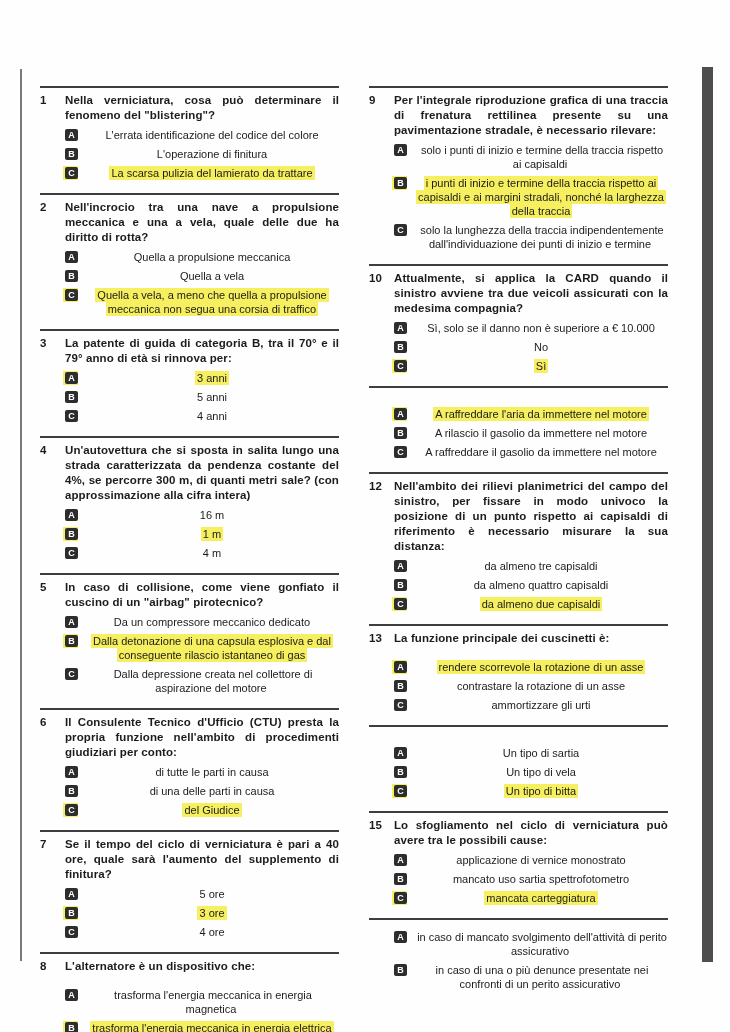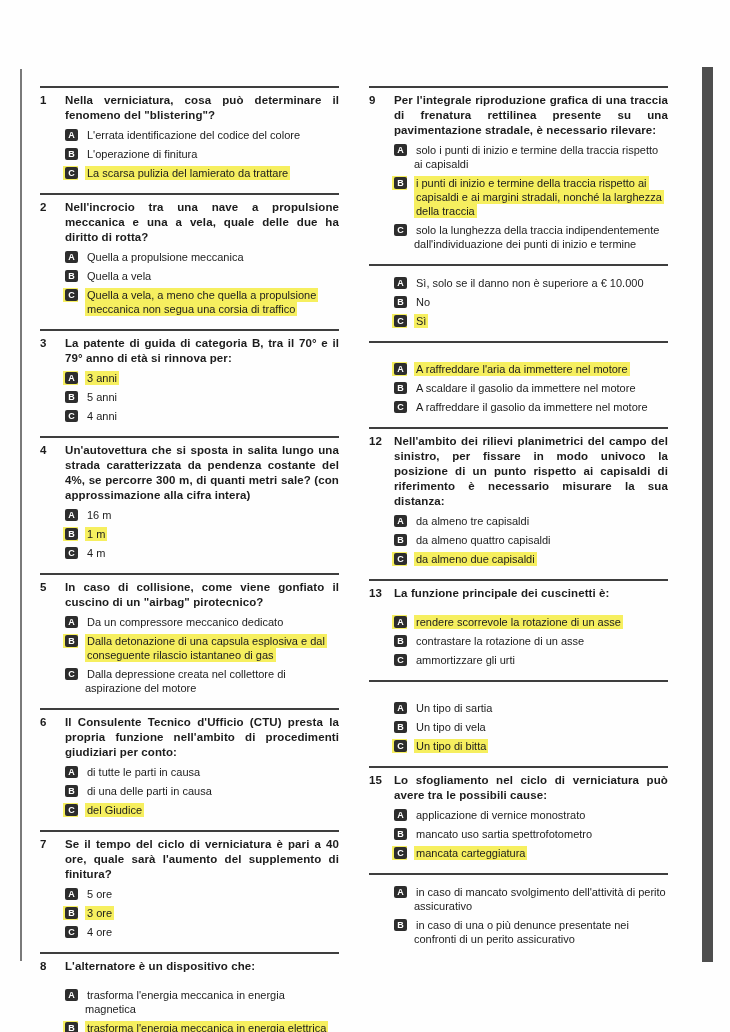--- a/index.html
+++ b/index.html
@@ -17,21 +17,21 @@
   .question{border-top:2px solid #3e3e3e;padding:5px 0 8px;}
   .q-head{display:flex;}
   .q-num{flex:0 0 25px;font-weight:bold;font-size:11.5px;line-height:14px;}
   .q-text{flex:1;font-weight:bold;font-size:11.5px;line-height:15px;text-align:justify;letter-spacing:0.1px;}
   .options{margin-top:4px;padding-left:25px;}
   .options.gap{margin-top:14px;}
   .option{display:flex;align-items:flex-start;margin:5px 0;}
   .badge-wrap{flex:0 0 13px;margin:0 7px 0 0;padding:1px 0;}
   .badge{display:block;width:13px;height:12px;background:#2d2d2d;color:#ffffff;
          font-size:9px;font-weight:bold;text-align:center;line-height:12px;border-radius:2px;}
-  .opt-text{flex:1;font-size:11px;line-height:14px;}
+  .opt-text{flex:1;font-size:11px;line-height:14px;text-align:center;}
   .opt-inner{padding:1px 2px;}
   .option.hl .badge-wrap{background:#f6ef5f;box-shadow:-2px 0 0 #f6ef5f;}
   .option.hl .opt-inner{background:#f6ef5f;-webkit-box-decoration-break:clone;box-decoration-break:clone;}
 </style>
 </head>
 <body>
 
 <div class="page">
   <div class="left-rule"></div>
   <div class="scan-bar"></div>
@@ -347,20 +347,24 @@
       <span class="badge">C</span>
     </span>
     <div class="opt-text">
       <span class="opt-inner">solo la lunghezza della traccia indipendentemente dall'individuazione dei punti di inizio e termine</span>
     </div>
   </div>
 </div>
   </div>
 
   <div class="question">
+    <div class="q-head">
+      <span class="q-num">10</span>
+      <div class="q-text">Attualmente, si applica la CARD quando il sinistro avviene tra due veicoli assicurati con la medesima compagnia?</div>
+    </div>
     <div class="options">
   <div class="option">
     <span class="badge-wrap">
       <span class="badge">A</span>
     </span>
     <div class="opt-text">
       <span class="opt-inner">Sì, solo se il danno non è superiore a € 10.000</span>
     </div>
   </div>
 
@@ -393,21 +397,21 @@
     <div class="opt-text">
       <span class="opt-inner">A raffreddare l'aria da immettere nel motore</span>
     </div>
   </div>
 
   <div class="option">
     <span class="badge-wrap">
       <span class="badge">B</span>
     </span>
     <div class="opt-text">
-      <span class="opt-inner">A scaldare il gasolio da immettere nel motore</span>
+      <span class="opt-inner">A rilascio il gasolio da immettere nel motore</span>
     </div>
   </div>
 
   <div class="option">
     <span class="badge-wrap">
       <span class="badge">C</span>
     </span>
     <div class="opt-text">
       <span class="opt-inner">A raffreddare il gasolio da immettere nel motore</span>
     </div>

